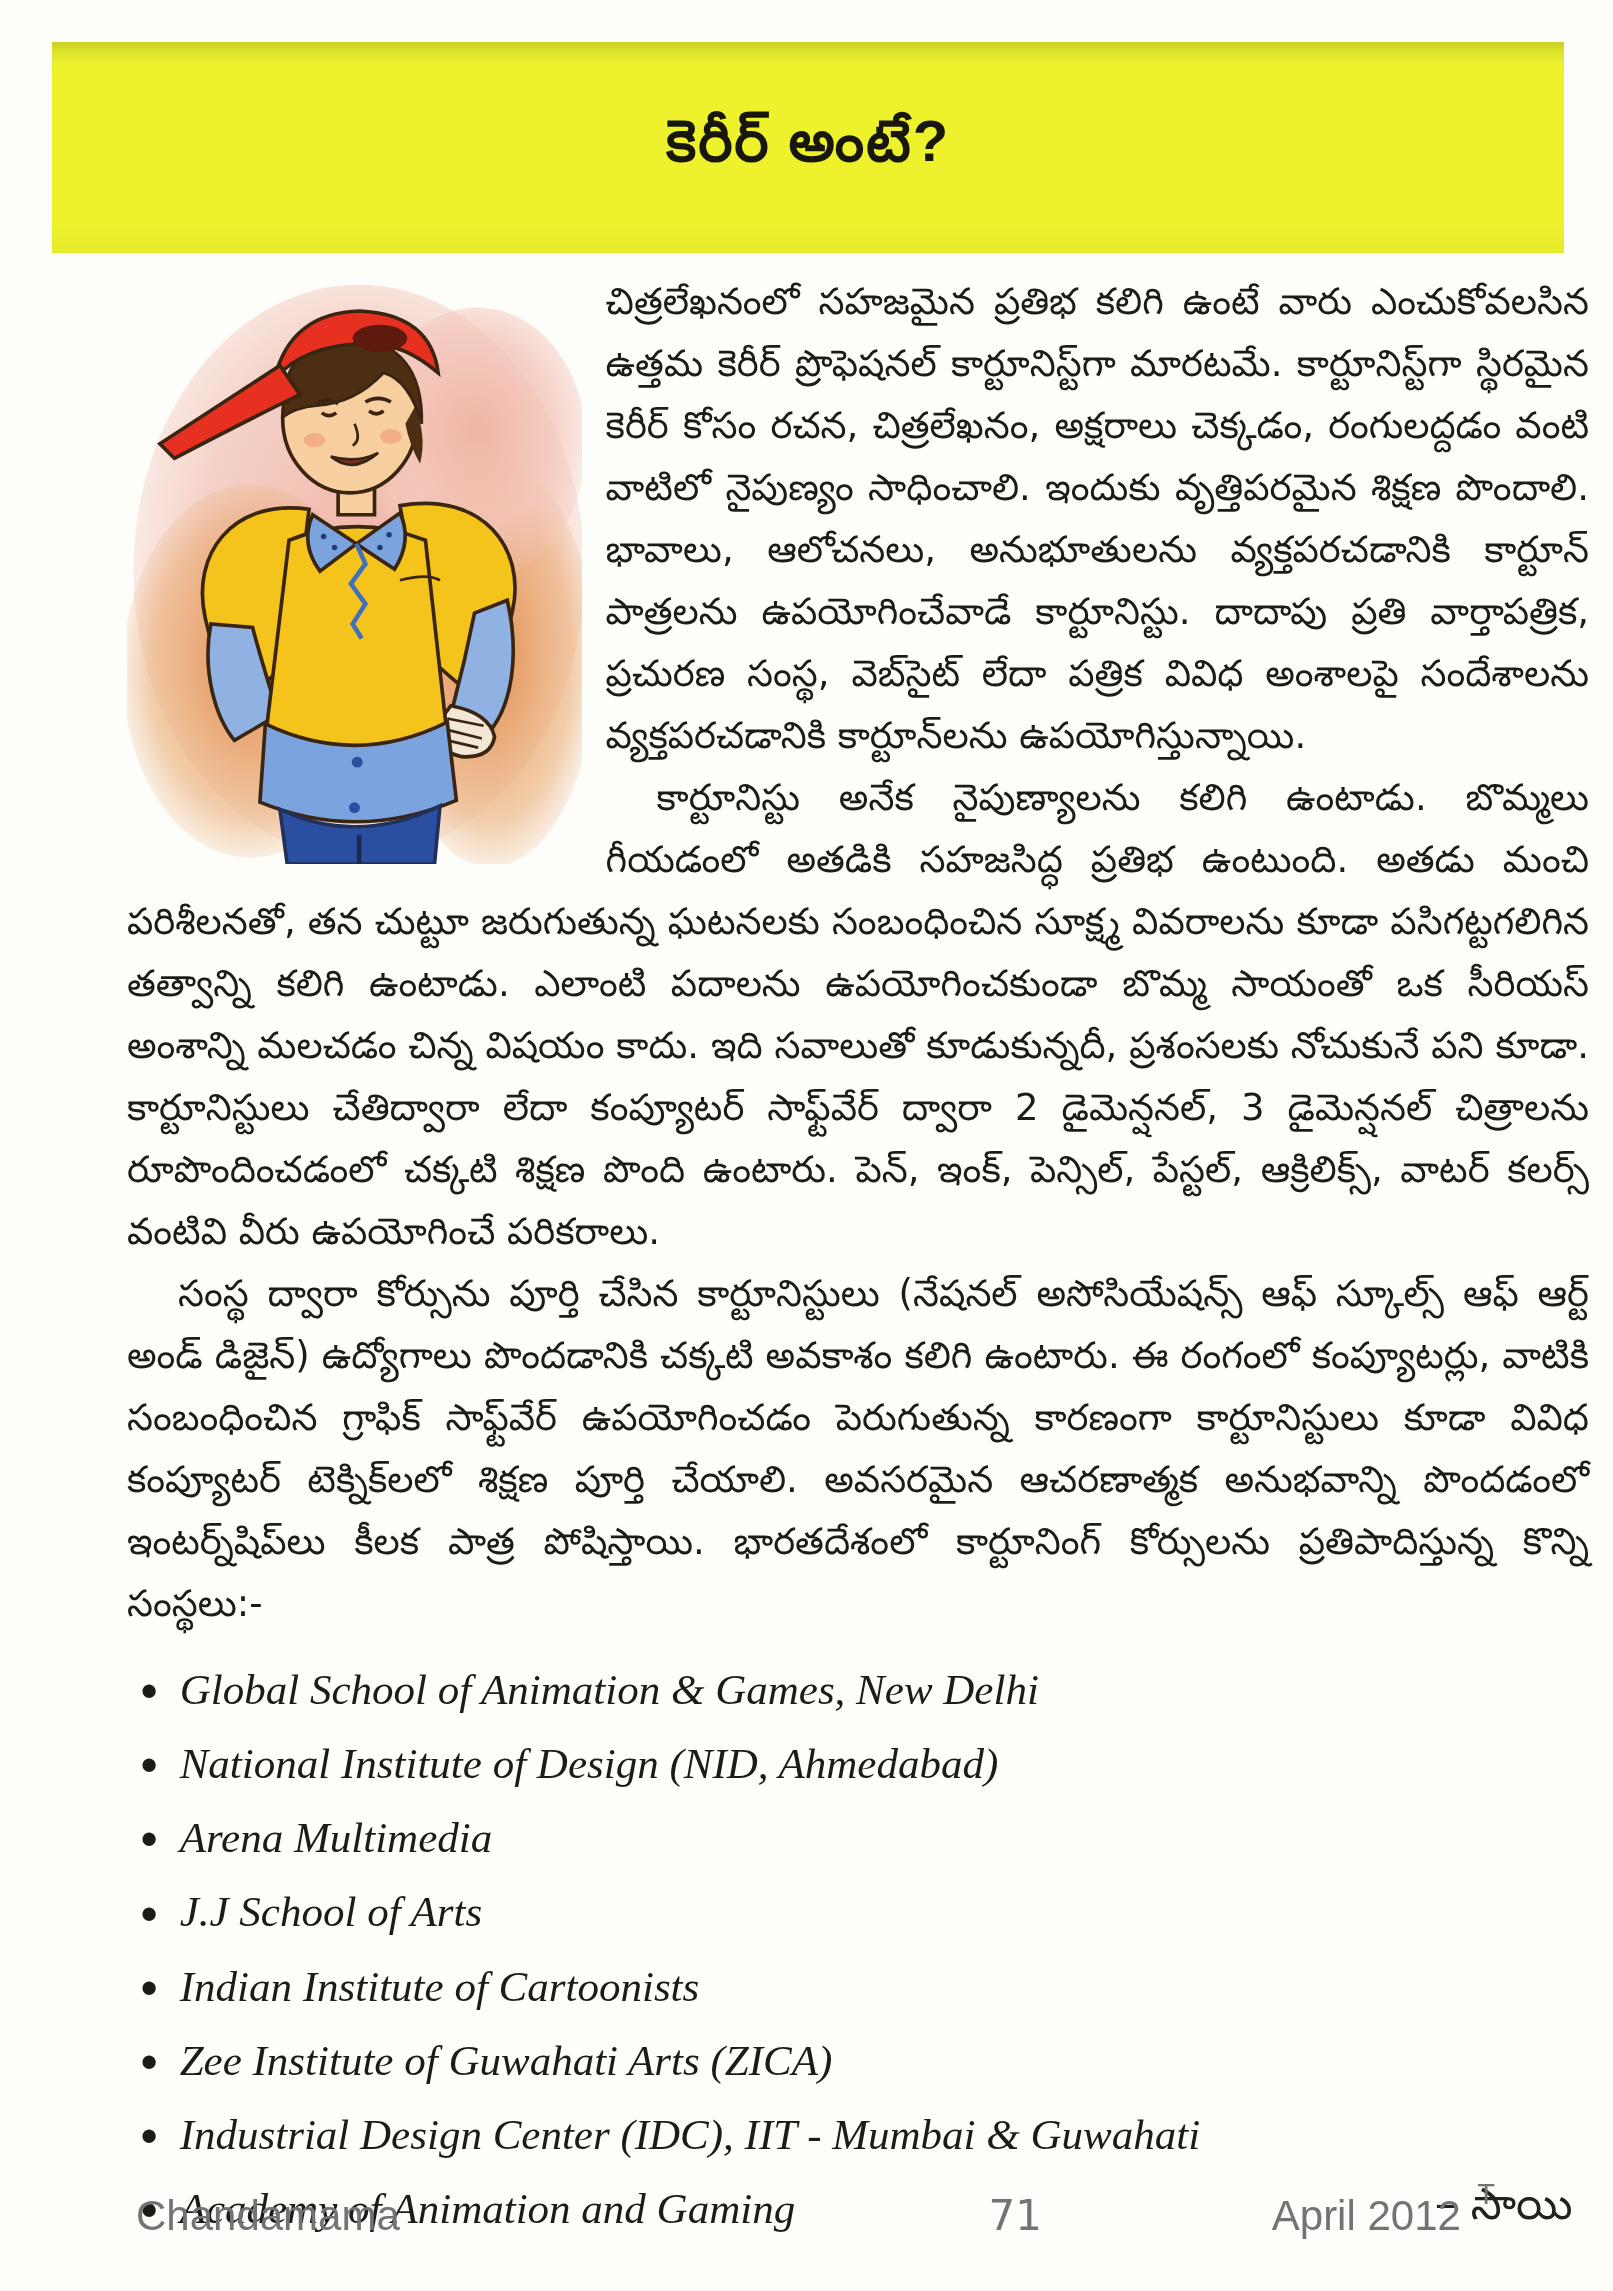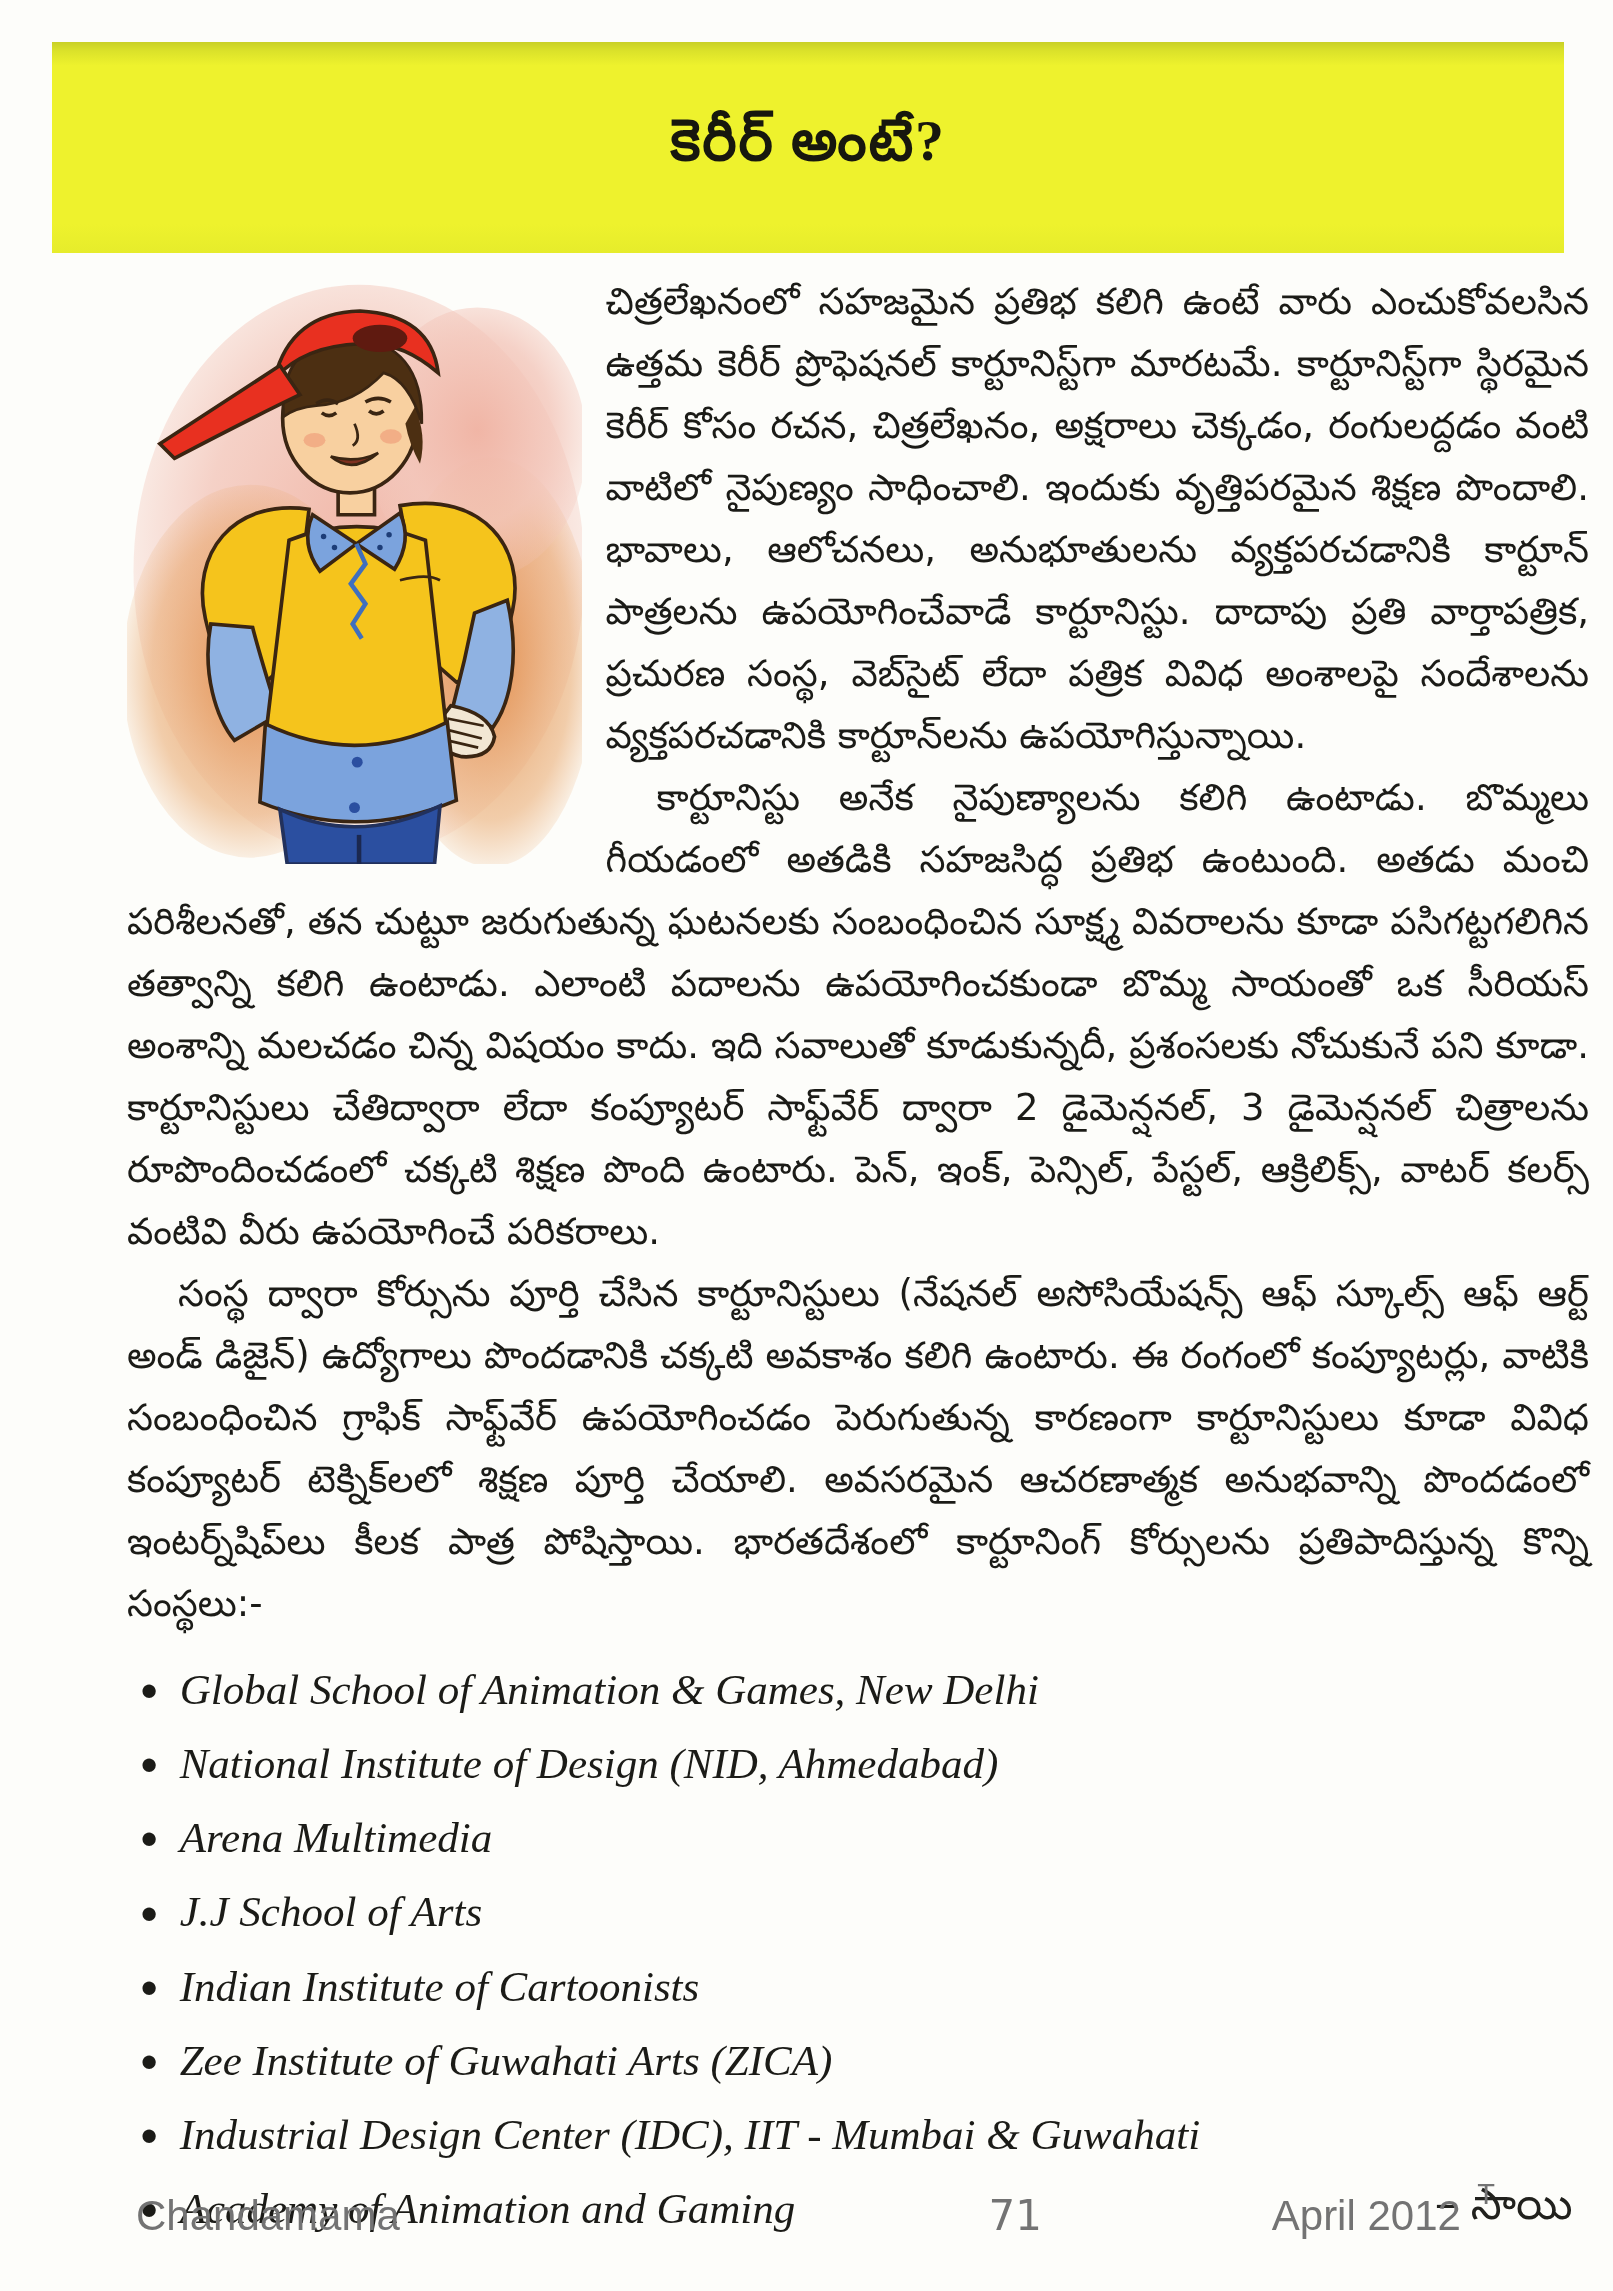--- a/index.html
+++ b/index.html
@@ -15,21 +15,21 @@
   
   .banner{
     position:absolute;left:52px;top:42px;width:1512px;height:211px;
     background:linear-gradient(180deg,#c9d026 0,#dbe22a 9px,#eef22d 23.6px,#eef22d 182px,#e6ec2b 100%);
     display:flex;align-items:center;justify-content:center;
   }
   .banner h1{
     margin:0;
     font-size:58px;font-weight:bold;letter-spacing:1.8px;
     color:#17170e;
-    font-family:Liberation Serif, serif;
+    font-family:Liberation Sans, sans-serif;
   }
   
   .content{
     position:absolute;left:127px;top:271px;width:1462px;
     font-size:37px;line-height:62px;
     text-align:justify;
   }
   .content p{margin:0;}
   .content p.indented{text-indent:51px;}
   figure.illustration{

